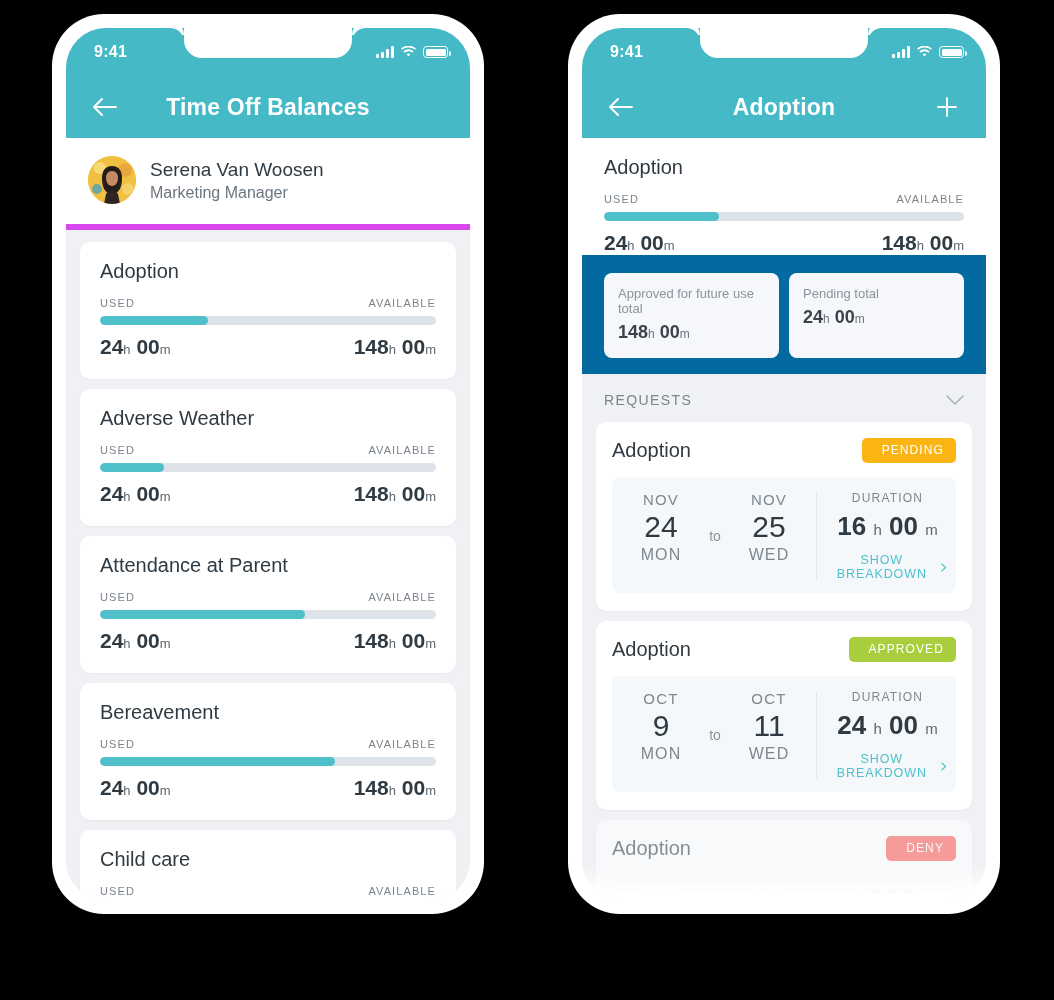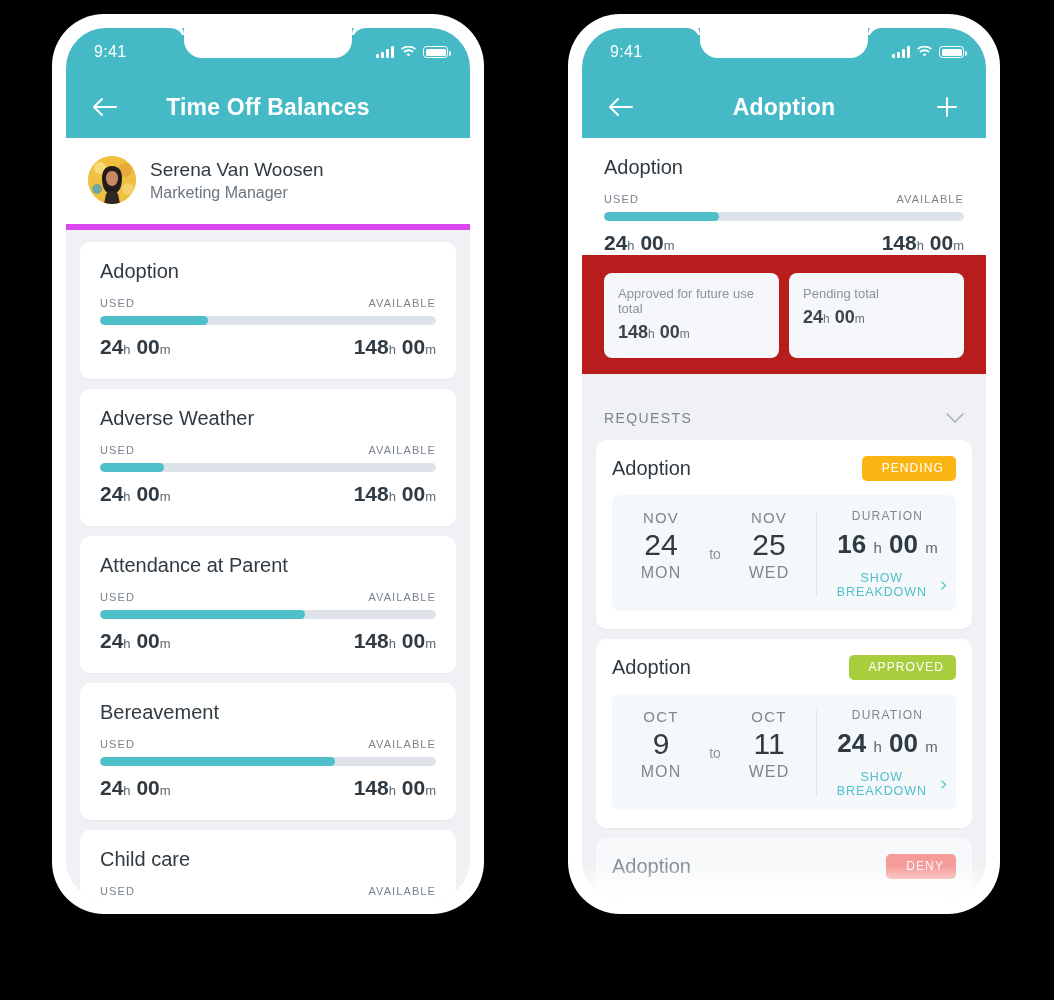--- a/index.html
+++ b/index.html
@@ -32,21 +32,21 @@
 
   
   .topbar { position: relative; background: #45bac6; }
   .statusbar {
     position: relative;
     height: 48px;
     display: flex; align-items: center;
     color: #ffffff;
   }
   .clock {
-    font-size: 16px; font-weight: 400;
+    font-size: 16px; font-weight: 700;
     margin-left: 28px; letter-spacing: .3px;
   }
   .notch {
     position: absolute; top: 0; left: 50%; transform: translateX(-50%);
     width: 168px; height: 30px;
     background: #ffffff;
     border-bottom-left-radius: 18px;
     border-bottom-right-radius: 18px;
   }
   .notch::before, .notch::after {
@@ -140,32 +140,32 @@
     display: flex; justify-content: space-between;
     margin-top: 10px; color: #2f3a42;
   }
   .val { font-size: 21px; white-space: nowrap; }
   .val .u { font-size: 13px; color: #5d666e; }
 
   
   .rbody { background: #ffffff; height: calc(100% - 48px - 62px); overflow: hidden; }
   .summary { padding: 18px 22px 0 22px; background: #ffffff; }
   .sum-title { font-size: 20px; color: #2f3a42; margin-bottom: 14px; }
-  .totals { display: flex; gap: 10px; padding: 18px 22px 16px 22px; background:#b91c1c; }
+  .totals { display: flex; gap: 10px; padding: 18px 22px 16px 22px; background:#0369a1; }
   .total-box {
     flex: 1; background: #f5f7fa; border-radius: 8px; padding: 13px 14px 15px 14px;
   }
   .tb-label { font-size: 13px; color: #8b949d; margin-bottom: 6px; }
   .tb-val { font-size: 18px; color: #3b444c; }
   .tb-val .u { font-size: 12px; color: #6a737b; }
 
   .requests-wrap { background: #f0f1f4; padding: 0 0 0 0; }
   .req-header {
     display: flex; align-items: center; justify-content: space-between;
-    padding: 36px 22px 14px 22px;
+    padding: 18px 22px 14px 22px;
   }
   .req-header-title { font-size: 14px; letter-spacing: 1.4px; color: #7b848d; }
   .req-list { padding: 0 14px; }
   .req-card {
     background: #ffffff; border-radius: 10px; padding: 16px 16px 18px 16px;
     margin-bottom: 10px; box-shadow: 0 1px 2px rgba(0,0,0,0.04);
   }
   .req-top { display: flex; align-items: center; justify-content: space-between; margin-bottom: 14px; }
   .req-title { font-size: 20px; color: #2f3a42; }
   .badge {

